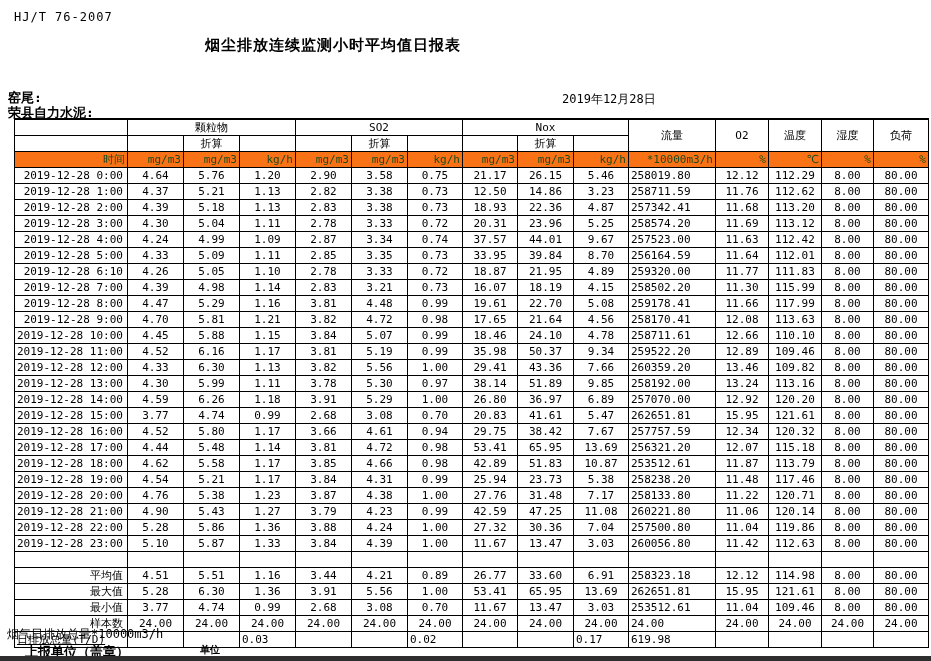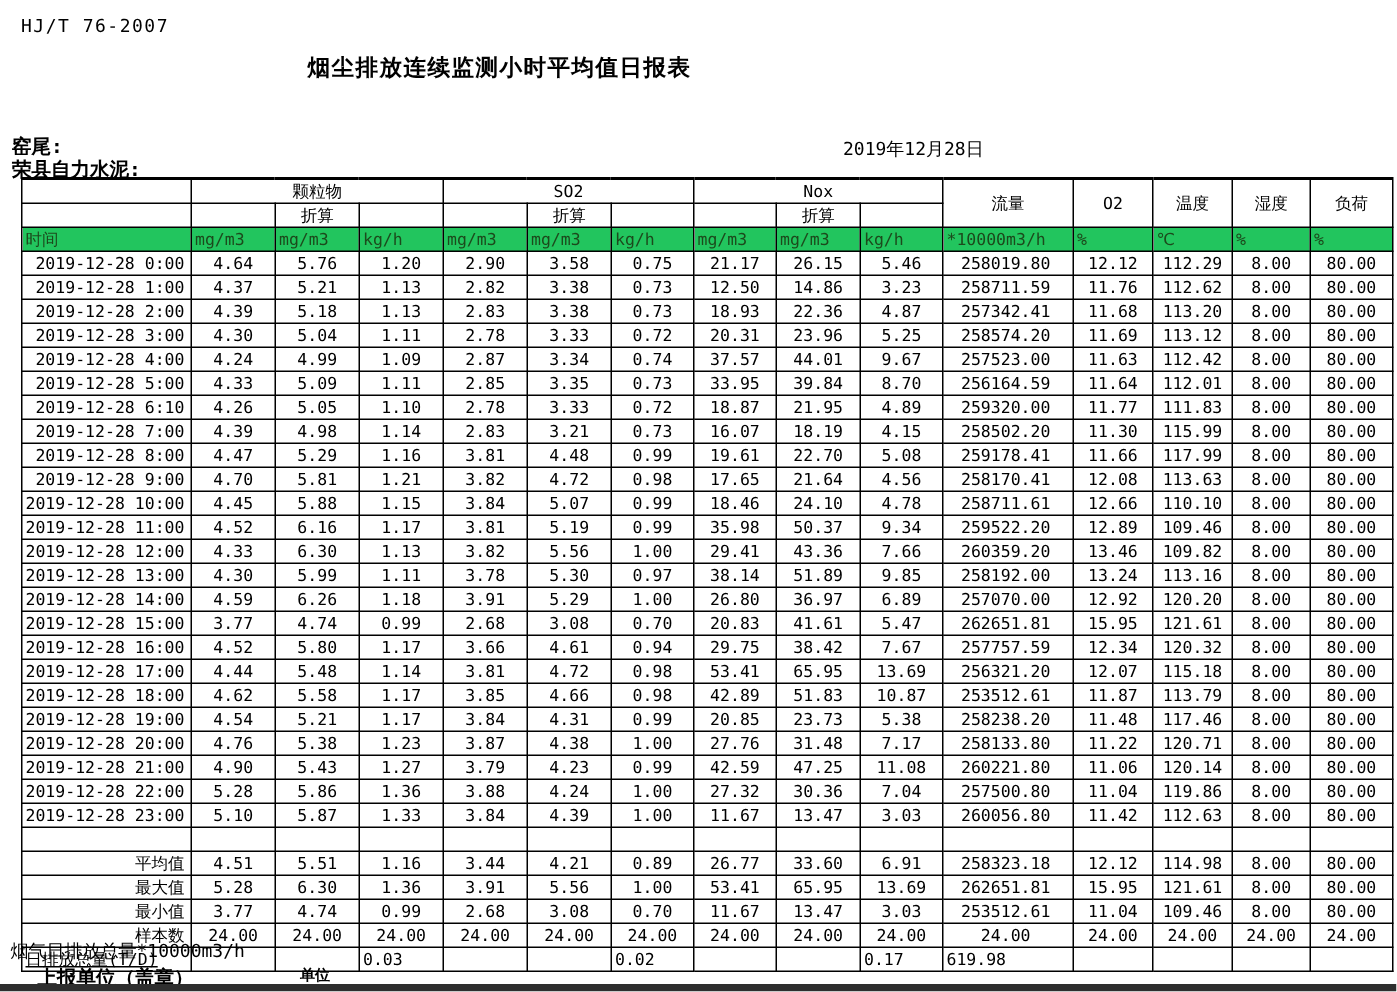--- a/index.html
+++ b/index.html
@@ -21,25 +21,25 @@
   table.report{
     position:absolute;left:14px;top:118px;
     border-collapse:collapse;table-layout:fixed;
     font-size:11px;line-height:1;
   }
   table.report td,table.report th{
     border:1px solid #000;padding:0 2px;height:15px;overflow:hidden;
     font-weight:normal;white-space:nowrap;
   }
   table.report .top-edge td,table.report .top-edge th{border-top:2px solid #000;}
-  tr.units-row td{background:#22c55e;color:#1c4a1c;text-align:left;}
+  tr.units-row td{background:#f97316;color:#1c4a1c;text-align:right;}
   .al-c{text-align:center;}
   .al-r{padding-right:6px !important;}
   .al-time{text-align:right;padding-right:4px !important;}
-  .al-flow{text-align:center;padding-right:5px !important;}
+  .al-flow{text-align:left;padding-right:5px !important;}
   .grp{text-align:center;}
   .lbl-left{text-align:left;padding-left:2px !important;text-decoration:underline;}
 </style>
 </head>
 <body>
 
 <div class="abs std-code">HJ/T  76-2007</div>
 <div class="abs rpt-title">烟尘排放连续监测小时平均值日报表</div>
 <div class="abs company">荣县自力水泥:</div>
 <div class="abs location">窑尾:</div>
@@ -430,21 +430,21 @@
         <td class="al-c">80.00</td>
       </tr>
       <tr>
         <td class="al-time">2019-12-28 19:00</td>
         <td class="al-c">4.54</td>
         <td class="al-c">5.21</td>
         <td class="al-c">1.17</td>
         <td class="al-c">3.84</td>
         <td class="al-c">4.31</td>
         <td class="al-c">0.99</td>
-        <td class="al-c">20.85</td>
+        <td class="al-c">25.94</td>
         <td class="al-c">23.73</td>
         <td class="al-c">5.38</td>
         <td class="al-flow">258238.20</td>
         <td class="al-c">11.48</td>
         <td class="al-c">117.46</td>
         <td class="al-c">8.00</td>
         <td class="al-c">80.00</td>
       </tr>
       <tr>
         <td class="al-time">2019-12-28 20:00</td>

